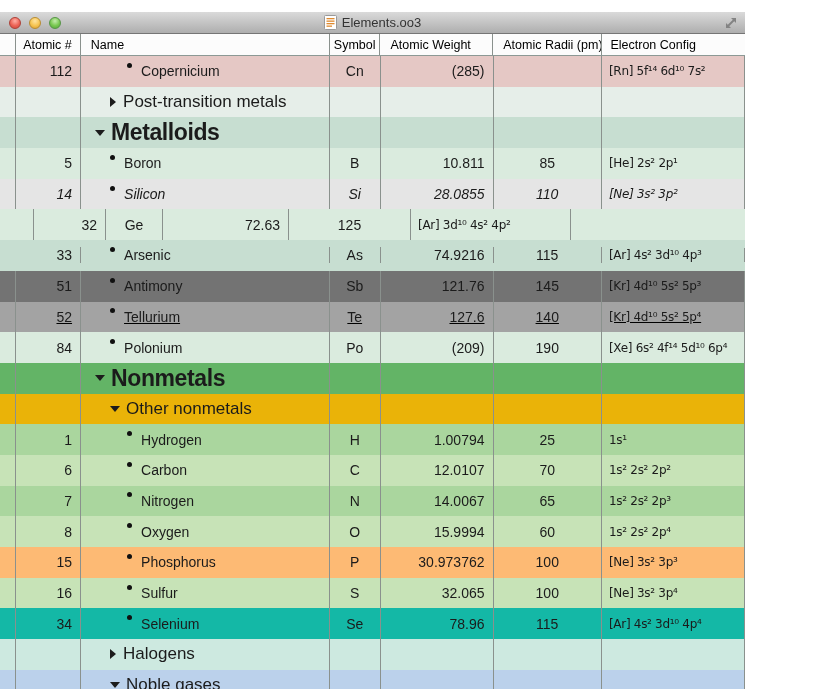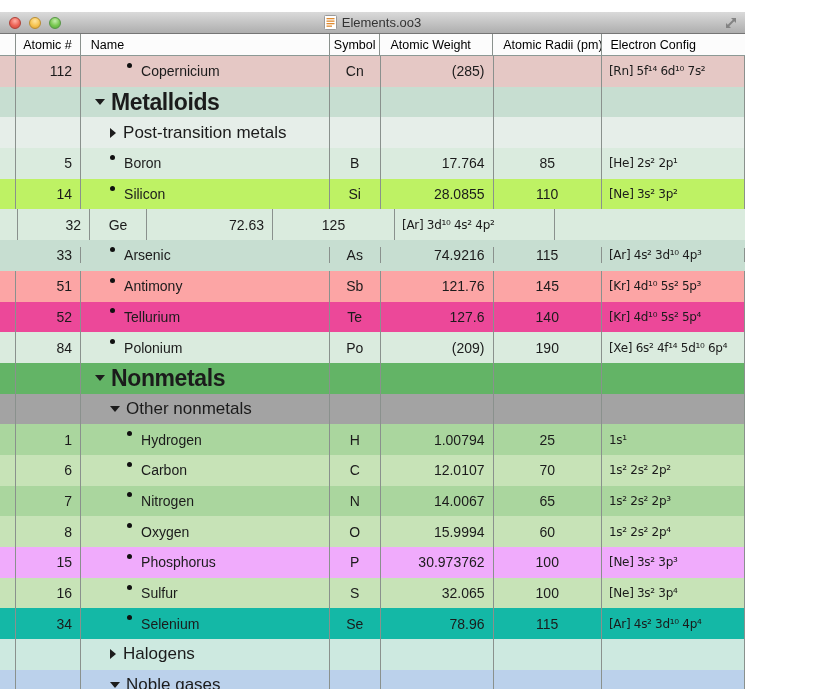--- a/index.html
+++ b/index.html
@@ -120,77 +120,77 @@
           <div class="name-inner ind-3">
             <span class="bullet"></span>
             <span class="lbl lbl-item">Copernicium</span>
           </div>
         </div>
         <div class="cell col-symbol c-symbol">Cn</div>
         <div class="cell col-weight c-weight">(285)</div>
         <div class="cell col-radii c-radii"></div>
         <div class="cell col-config c-config">[Rn] 5f¹⁴ 6d¹⁰ 7s²</div>
       </div>
+      <div class="row" style="background: rgb(230, 238, 233);">
+        <div class="cell col-gutter c-gutter"></div>
+        <div class="cell col-atomic c-atomic"></div>
+        <div class="cell col-name c-name">
+          <div class="name-inner ind-2">
+            <span class="tri-right"></span>
+            <span class="lbl lbl-h2">Post-transition metals</span>
+          </div>
+        </div>
+        <div class="cell col-symbol c-symbol"></div>
+        <div class="cell col-weight c-weight"></div>
+        <div class="cell col-radii c-radii"></div>
+        <div class="cell col-config c-config"></div>
+      </div>
       <div class="row" style="background: rgb(199, 222, 209);">
         <div class="cell col-gutter c-gutter"></div>
         <div class="cell col-atomic c-atomic"></div>
         <div class="cell col-name c-name">
           <div class="name-inner ind-1">
             <span class="tri-down"></span>
             <span class="lbl lbl-h1">Metalloids</span>
           </div>
         </div>
         <div class="cell col-symbol c-symbol"></div>
         <div class="cell col-weight c-weight"></div>
         <div class="cell col-radii c-radii"></div>
         <div class="cell col-config c-config"></div>
       </div>
-      <div class="row" style="background: rgb(230, 238, 233);">
-        <div class="cell col-gutter c-gutter"></div>
-        <div class="cell col-atomic c-atomic"></div>
-        <div class="cell col-name c-name">
-          <div class="name-inner ind-2">
-            <span class="tri-right"></span>
-            <span class="lbl lbl-h2">Post-transition metals</span>
-          </div>
-        </div>
-        <div class="cell col-symbol c-symbol"></div>
-        <div class="cell col-weight c-weight"></div>
-        <div class="cell col-radii c-radii"></div>
-        <div class="cell col-config c-config"></div>
-      </div>
       <div class="row" style="background: rgb(218, 235, 222);">
         <div class="cell col-gutter c-gutter"></div>
         <div class="cell col-atomic c-atomic">5</div>
         <div class="cell col-name c-name">
           <div class="name-inner ind-2">
             <span class="bullet"></span>
             <span class="lbl lbl-item">Boron</span>
           </div>
         </div>
         <div class="cell col-symbol c-symbol">B</div>
-        <div class="cell col-weight c-weight">17.764</div>
+        <div class="cell col-weight c-weight">10.811</div>
         <div class="cell col-radii c-radii">85</div>
         <div class="cell col-config c-config">[He] 2s² 2p¹</div>
       </div>
-      <div class="row" style="background: #bef264;">
+      <div class="row" style="background: #e5e5e5; font-style: italic;">
         <div class="cell col-gutter c-gutter"></div>
         <div class="cell col-atomic c-atomic">14</div>
         <div class="cell col-name c-name">
           <div class="name-inner ind-2">
             <span class="bullet"></span>
             <span class="lbl lbl-item">Silicon</span>
           </div>
         </div>
         <div class="cell col-symbol c-symbol">Si</div>
         <div class="cell col-weight c-weight">28.0855</div>
         <div class="cell col-radii c-radii">110</div>
         <div class="cell col-config c-config">[Ne] 3s² 3p²</div>
       </div>
-      <div class="row" style="background: rgb(218, 235, 222);">
+      <div class="row" style="background: rgb(218, 235, 222); padding-left: 16px;">
         <div class="cell col-gutter c-gutter"></div>
         <div class="cell col-atomic c-atomic">32</div>
         <div class="cell col-symbol c-symbol">Ge</div>
         <div class="cell col-weight c-weight">72.63</div>
         <div class="cell col-radii c-radii">125</div>
         <div class="cell col-config c-config">[Ar] 3d¹⁰ 4s² 4p²</div>
       </div>
       <div class="row" style="background: rgb(199, 222, 209); align-items: center;">
         <div class="cell col-gutter c-gutter"></div>
         <div class="cell col-atomic c-atomic">33</div>
@@ -198,35 +198,35 @@
           <div class="name-inner ind-2">
             <span class="bullet"></span>
             <span class="lbl lbl-item">Arsenic</span>
           </div>
         </div>
         <div class="cell col-symbol c-symbol">As</div>
         <div class="cell col-weight c-weight">74.9216</div>
         <div class="cell col-radii c-radii">115</div>
         <div class="cell col-config c-config">[Ar] 4s² 3d¹⁰ 4p³</div>
       </div>
-      <div class="row" style="background: #fca5a5;">
+      <div class="row" style="background: #737373;">
         <div class="cell col-gutter c-gutter"></div>
         <div class="cell col-atomic c-atomic">51</div>
         <div class="cell col-name c-name">
           <div class="name-inner ind-2">
             <span class="bullet"></span>
             <span class="lbl lbl-item">Antimony</span>
           </div>
         </div>
         <div class="cell col-symbol c-symbol">Sb</div>
         <div class="cell col-weight c-weight">121.76</div>
         <div class="cell col-radii c-radii">145</div>
         <div class="cell col-config c-config">[Kr] 4d¹⁰ 5s² 5p³</div>
       </div>
-      <div class="row" style="background: #ec4899;">
+      <div class="row" style="background: #a3a3a3; text-decoration: underline;">
         <div class="cell col-gutter c-gutter"></div>
         <div class="cell col-atomic c-atomic">52</div>
         <div class="cell col-name c-name">
           <div class="name-inner ind-2">
             <span class="bullet"></span>
             <span class="lbl lbl-item">Tellurium</span>
           </div>
         </div>
         <div class="cell col-symbol c-symbol">Te</div>
         <div class="cell col-weight c-weight">127.6</div>
@@ -254,21 +254,21 @@
           <div class="name-inner ind-1">
             <span class="tri-down"></span>
             <span class="lbl lbl-h1">Nonmetals</span>
           </div>
         </div>
         <div class="cell col-symbol c-symbol"></div>
         <div class="cell col-weight c-weight"></div>
         <div class="cell col-radii c-radii"></div>
         <div class="cell col-config c-config"></div>
       </div>
-      <div class="row" style="background: #a3a3a3;">
+      <div class="row" style="background: #eab308;">
         <div class="cell col-gutter c-gutter"></div>
         <div class="cell col-atomic c-atomic"></div>
         <div class="cell col-name c-name">
           <div class="name-inner ind-2">
             <span class="tri-down"></span>
             <span class="lbl lbl-h2">Other nonmetals</span>
           </div>
         </div>
         <div class="cell col-symbol c-symbol"></div>
         <div class="cell col-weight c-weight"></div>
@@ -324,21 +324,21 @@
           <div class="name-inner ind-3">
             <span class="bullet"></span>
             <span class="lbl lbl-item">Oxygen</span>
           </div>
         </div>
         <div class="cell col-symbol c-symbol">O</div>
         <div class="cell col-weight c-weight">15.9994</div>
         <div class="cell col-radii c-radii">60</div>
         <div class="cell col-config c-config">1s² 2s² 2p⁴</div>
       </div>
-      <div class="row" style="background: #f0abfc; justify-content: flex-end;">
+      <div class="row" style="background: #fdba74;">
         <div class="cell col-gutter c-gutter"></div>
         <div class="cell col-atomic c-atomic">15</div>
         <div class="cell col-name c-name">
           <div class="name-inner ind-3">
             <span class="bullet"></span>
             <span class="lbl lbl-item">Phosphorus</span>
           </div>
         </div>
         <div class="cell col-symbol c-symbol">P</div>
         <div class="cell col-weight c-weight">30.973762</div>

